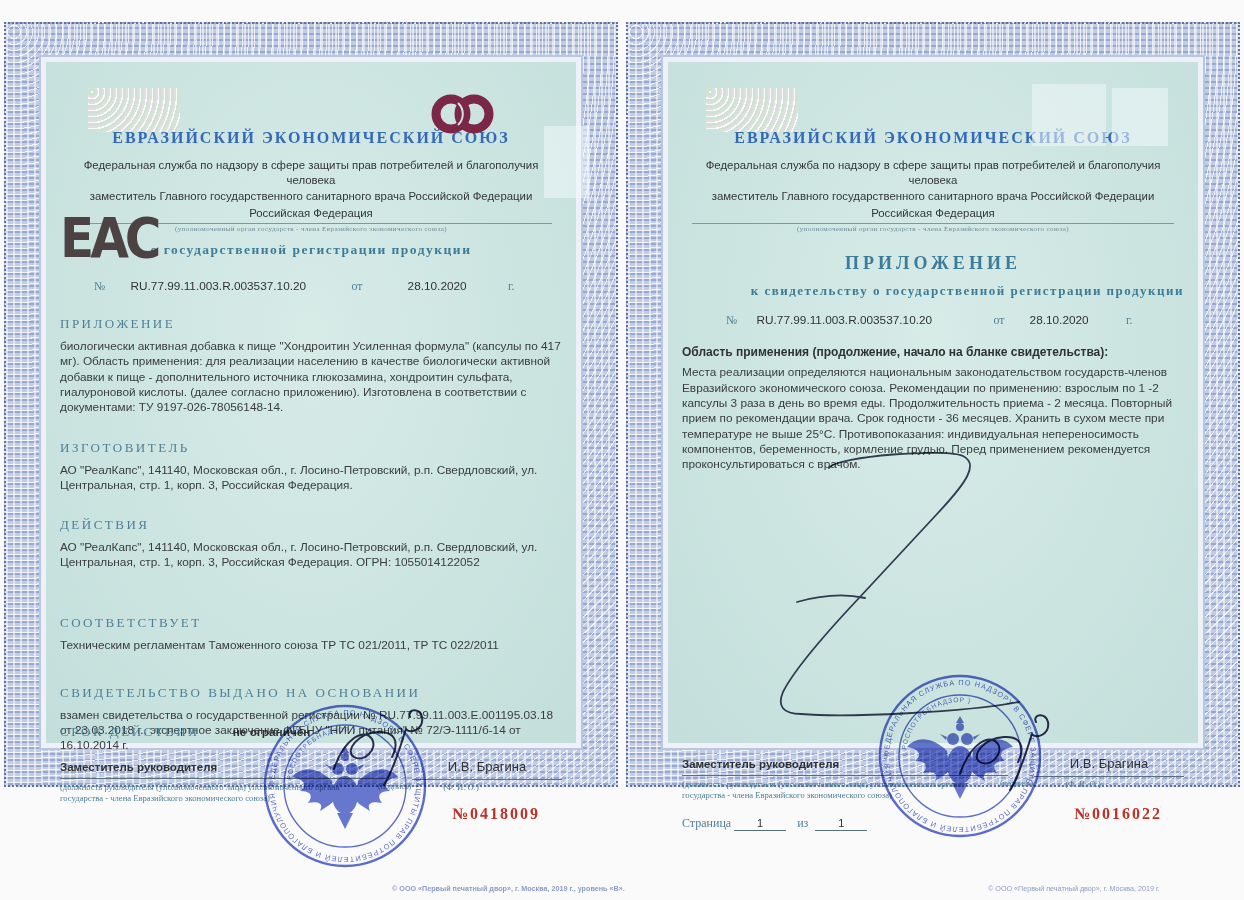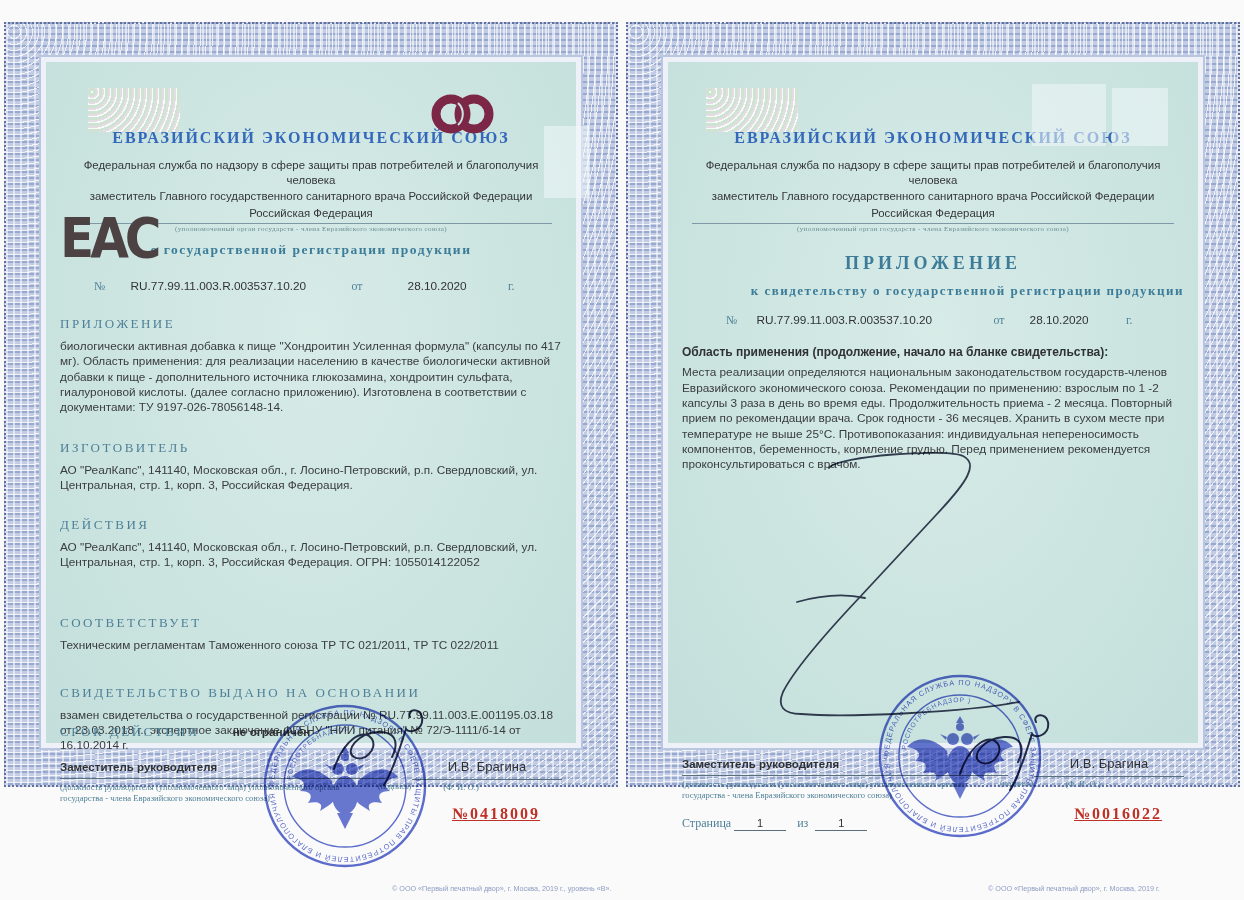--- a/index.html
+++ b/index.html
@@ -66,27 +66,27 @@
   .cap-right{width:150px;margin-left:26px;text-align:center;font-family:"Liberation Serif",serif;
     font-size:8.6px;color:#4d7f97;padding-top:2px;}
   .cap-row-wrap{position:relative;}
 
   .pagecount{margin-top:14px;font-family:"Liberation Serif",serif;font-size:12px;color:#4d7f97;}
   .pagecount .blank{display:inline-block;width:52px;border-bottom:1px solid #5a6f7c;
     text-align:center;font-family:"Liberation Sans",sans-serif;font-size:11px;color:#2f3133;}
   .pagecount .of{margin:0 4px 0 8px;}
 
   .form-number{position:absolute;top:742px;left:392px;font-family:"Liberation Serif",serif;
-    font-weight:bold;font-size:16px;letter-spacing:2px;color:#bf3026;text-decoration:underline;}
+    font-weight:bold;font-size:16px;letter-spacing:2px;color:#bf3026;}
 
   .stamp{position:absolute;width:170px;height:170px;mix-blend-mode:multiply;opacity:.9;}
   .scribble{position:absolute;mix-blend-mode:multiply;}
   .se-logo{position:absolute;left:368px;top:28px;}
   .footer-note{position:absolute;font-size:7.2px;color:#8e9cc4;}
-  #footer-left{left:392px;top:884px;} #footer-right{left:988px;top:884px;}
+  #footer-left{left:392px;top:884px;font-weight:bold;} #footer-right{left:988px;top:884px;}
 </style>
 </head>
 <body>
 
 <div class="page" id="page-left">
   <div class="frame"></div>
   <div class="inner">
     <div class="content">
       <div class="holo" style="left:28px;top:26px;"></div>
       <div class="faint-rect" style="left:484px;top:64px;width:46px;height:72px;"></div>

